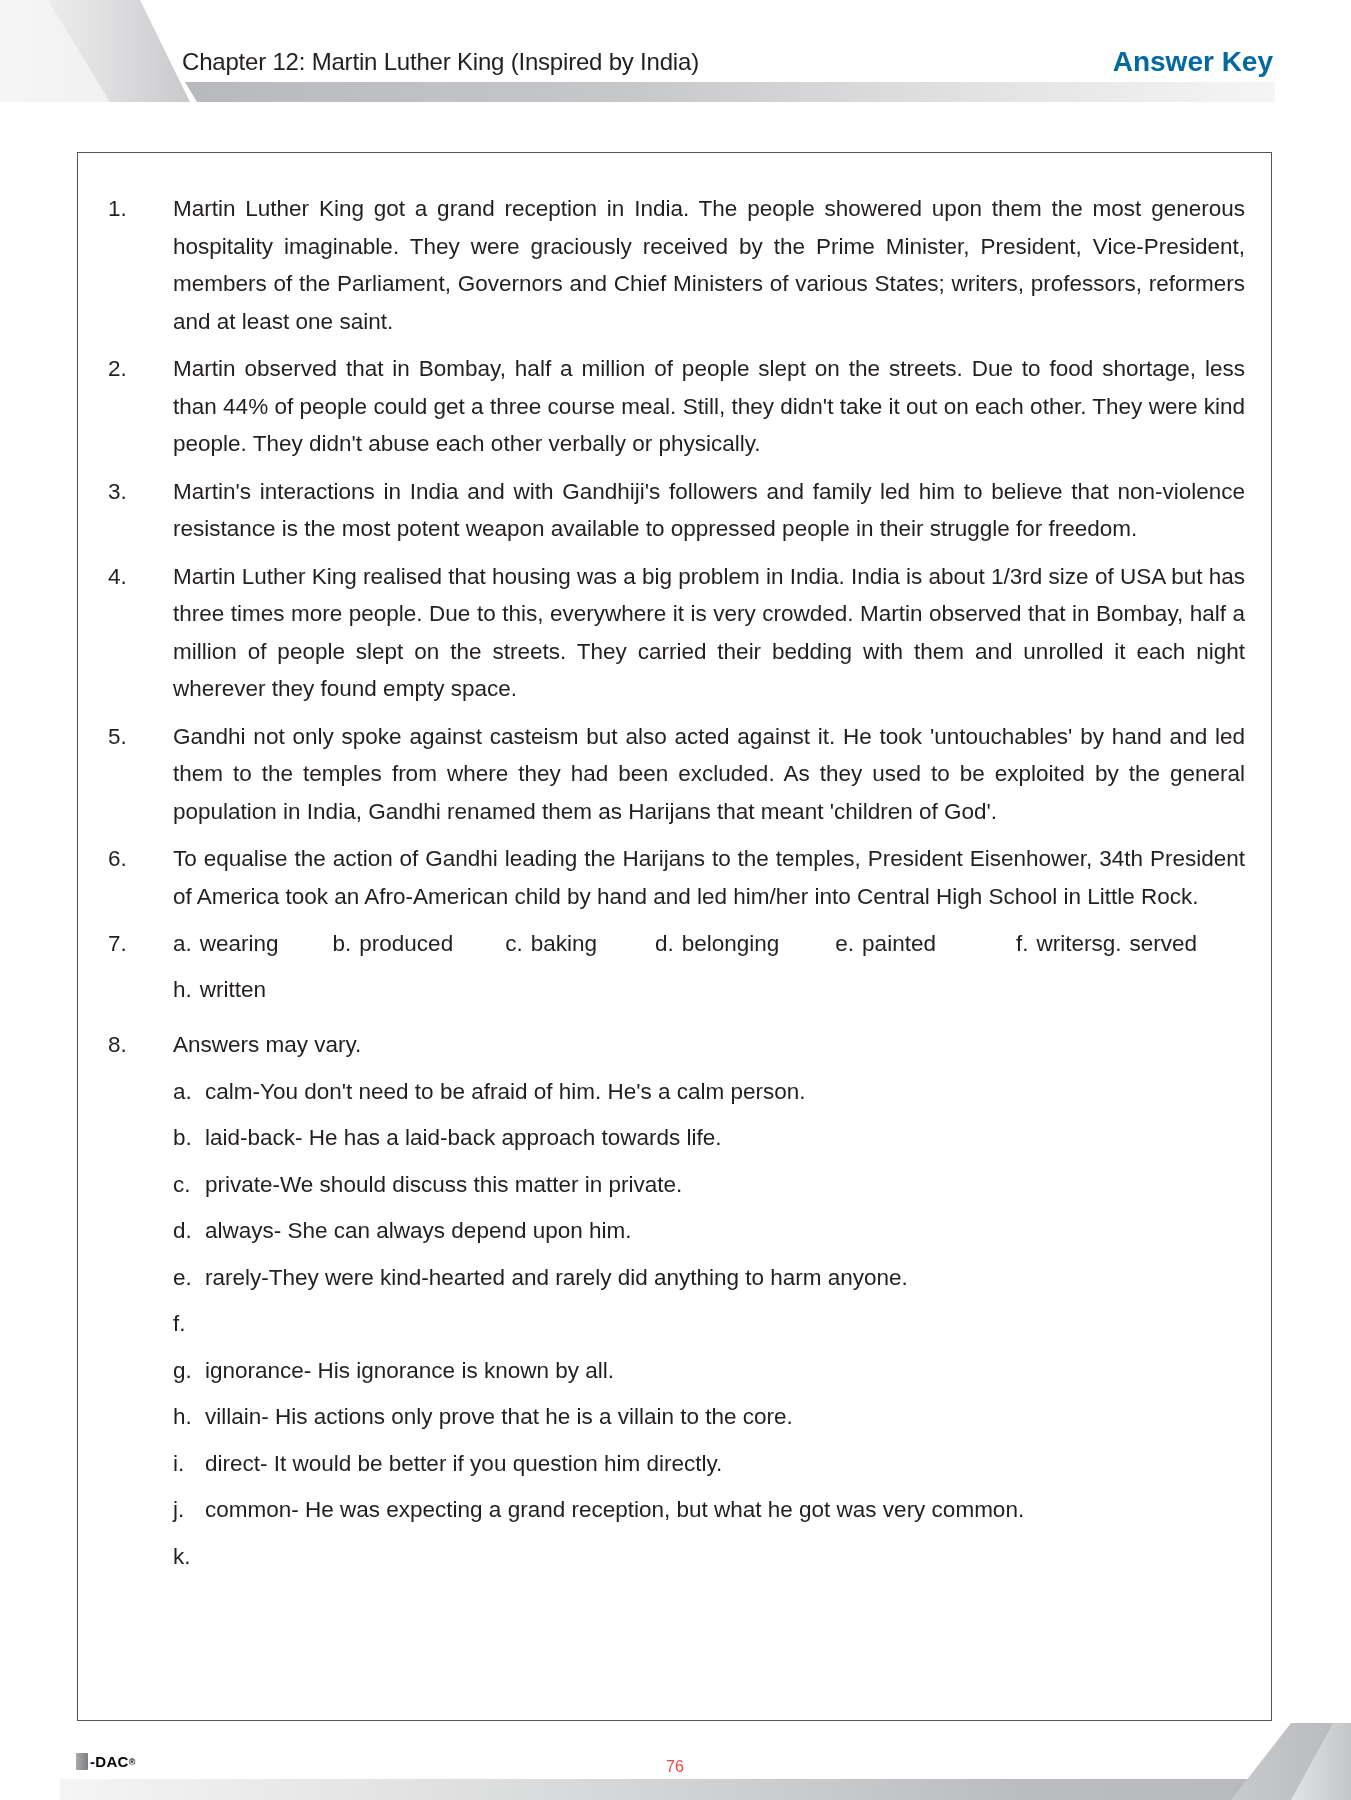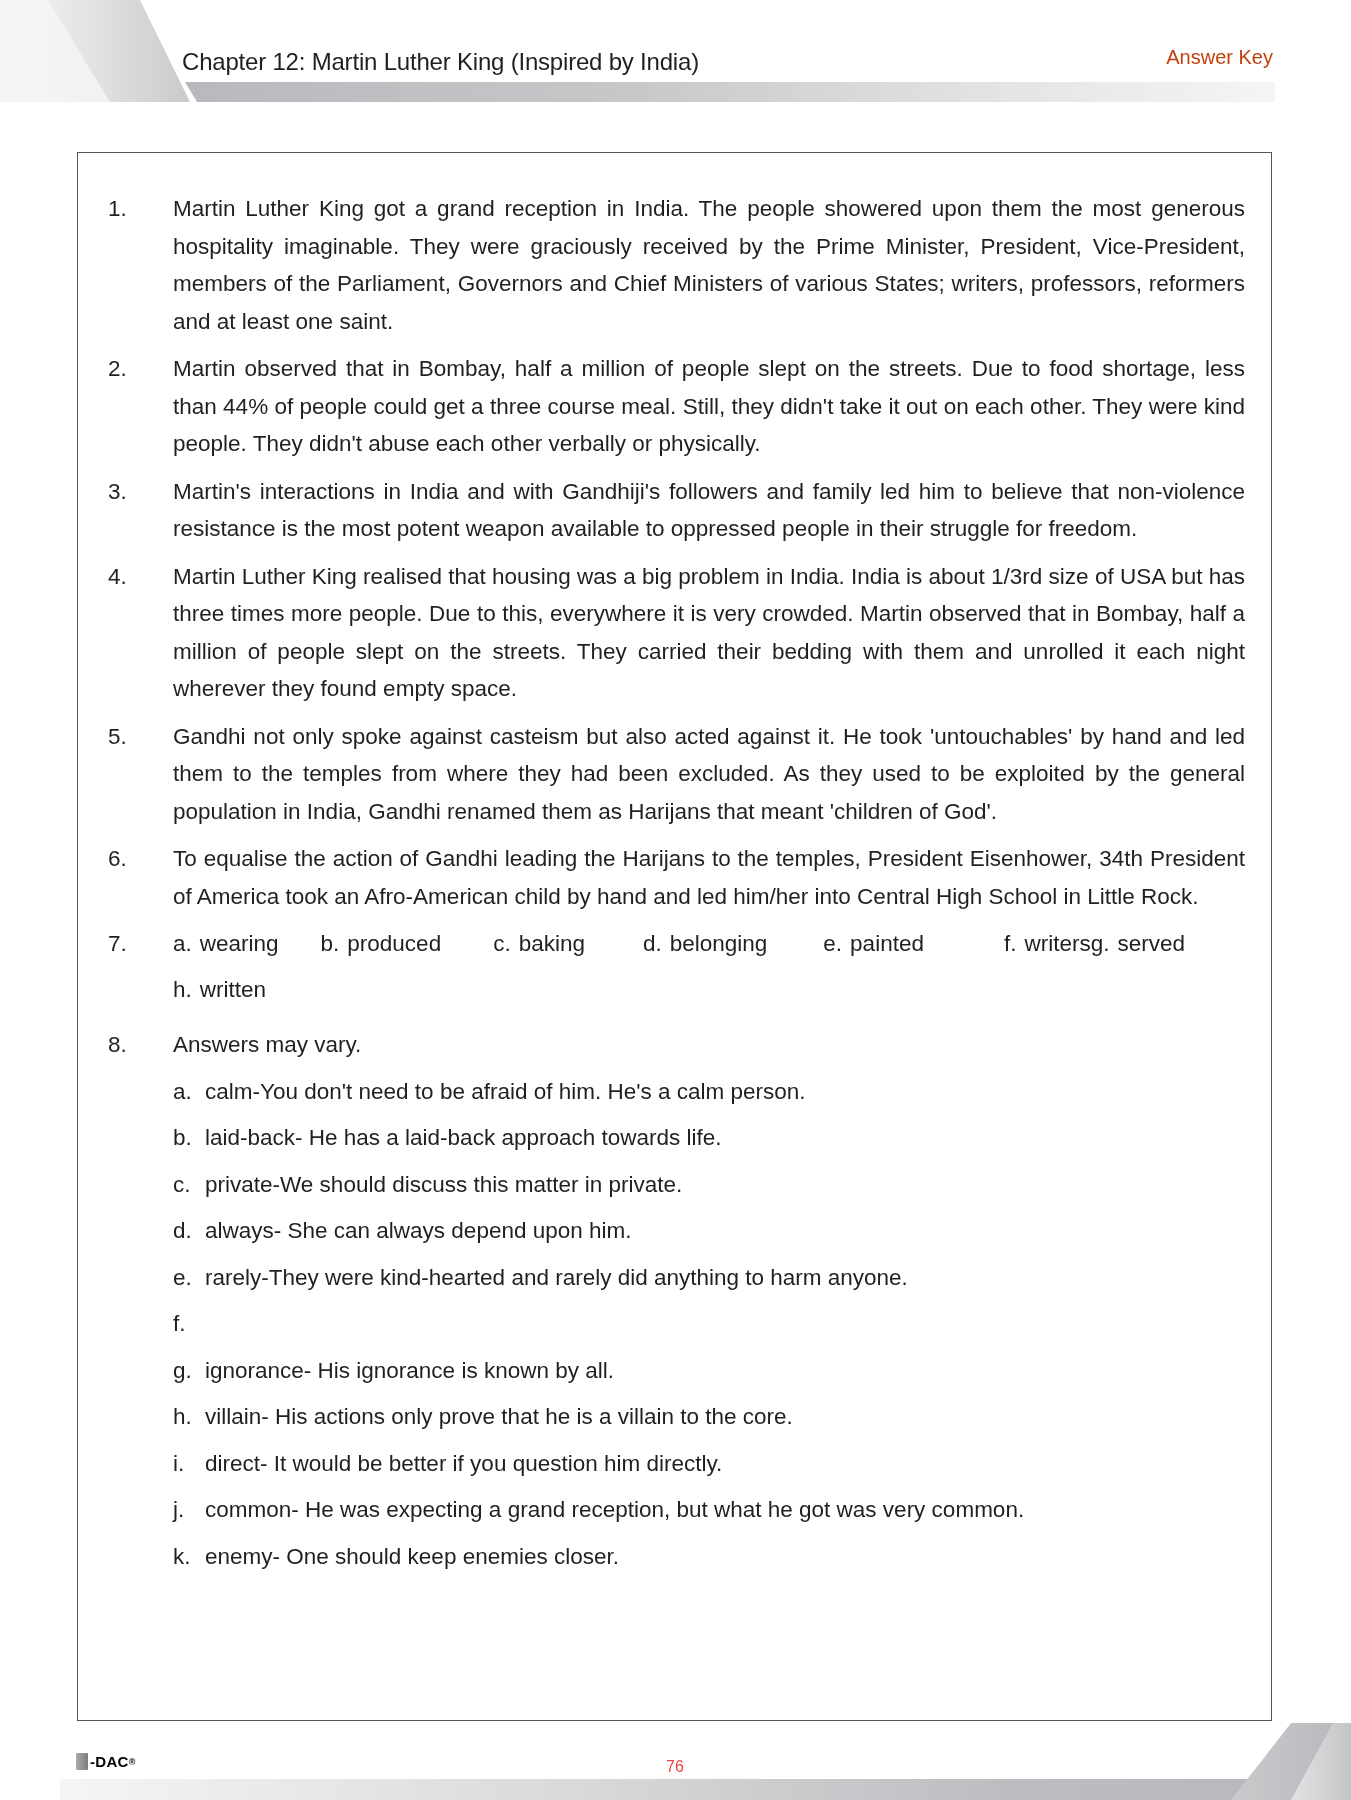--- a/index.html
+++ b/index.html
@@ -25,21 +25,21 @@
       background: linear-gradient(90deg, #b8b9bc 0%, #c6c7c9 40%, #e4e4e5 75%, #f5f5f5 100%);
       clip-path: polygon(0 0, 100% 0, 100% 100%, 12px 100%);
     }
     .hdr-title {
       position: absolute; left: 182px; top: 48px;
       font-size: 24px; font-weight: normal; color: #231f20;
       letter-spacing: -0.2px;
     }
     .hdr-right {
       position: absolute; right: 78px; top: 46px;
-      font-size: 20px; font-weight: normal; color: #c2410c;
+      font-size: 28px; font-weight: bold; color: #0369a1;
     }
     
     .frame {
       position: absolute; left: 77px; top: 152px; width: 1195px; height: 1569px;
       border: 1.5px solid #555;
       box-sizing: border-box;
     }
     .content {
       position: absolute; left: 95px; top: 190px; width: 1150px;
       font-size: 22.5px; line-height: 37.5px;
@@ -118,21 +118,21 @@
     <div class="q-text">Gandhi not only spoke against casteism but also acted against it. He took 'untouchables' by hand and led them to the temples from where they had been excluded. As they used to be exploited by the general population in India, Gandhi renamed them as Harijans that meant 'children of God'.</div>
   </div>
   <div class="q">
     <div class="q-num">6.</div>
     <div class="q-text">To equalise the action of Gandhi leading the Harijans to the temples, President Eisenhower, 34th President of America took an Afro-American child by hand and led him/her into Central High School in Little Rock.</div>
   </div>
 
   <div class="q">
     <div class="q-num">7.</div>
     <div class="q-text words">
-      <span class="word" style="margin-right:42px"><span class="lbl">a.</span><span>wearing</span></span>
+      <span class="word" style="margin-right:54px"><span class="lbl">a.</span><span>wearing</span></span>
       <span class="word" style="margin-right:52px"><span class="lbl">b.</span><span>produced</span></span>
       <span class="word" style="margin-right:58px"><span class="lbl">c.</span><span>baking</span></span>
       <span class="word" style="margin-right:56px"><span class="lbl">d.</span><span>belonging</span></span>
       <span class="word" style="margin-right:80px"><span class="lbl">e.</span><span>painted</span></span>
       <span class="word" style="margin-right:0"><span class="lbl">f.</span><span>writers</span></span>
       <span class="word" style="margin-right:40px"><span class="lbl">g.</span><span>served</span></span>
       <span class="word"><span class="lbl">h.</span><span>written</span></span>
     </div>
   </div>
 
@@ -174,21 +174,20 @@
       <div class="subitem">
           <span class="lbl">i.</span>
           <span>direct- It would be better if you question him directly.</span>
         </div>
       <div class="subitem">
           <span class="lbl">j.</span>
           <span>common- He was expecting a grand reception, but what he got was very common.</span>
         </div>
       <div class="subitem">
           <span class="lbl">k.</span>
-          <span>enemy- One should keep enemies closer.</span>
         </div>
     </div>
   </div>
 </div>
 
 <div class="ftr-bar"></div>
 <div class="ftr-slant"></div>
 <div class="ftr-slant2"></div>
 
 <div class="logo">

